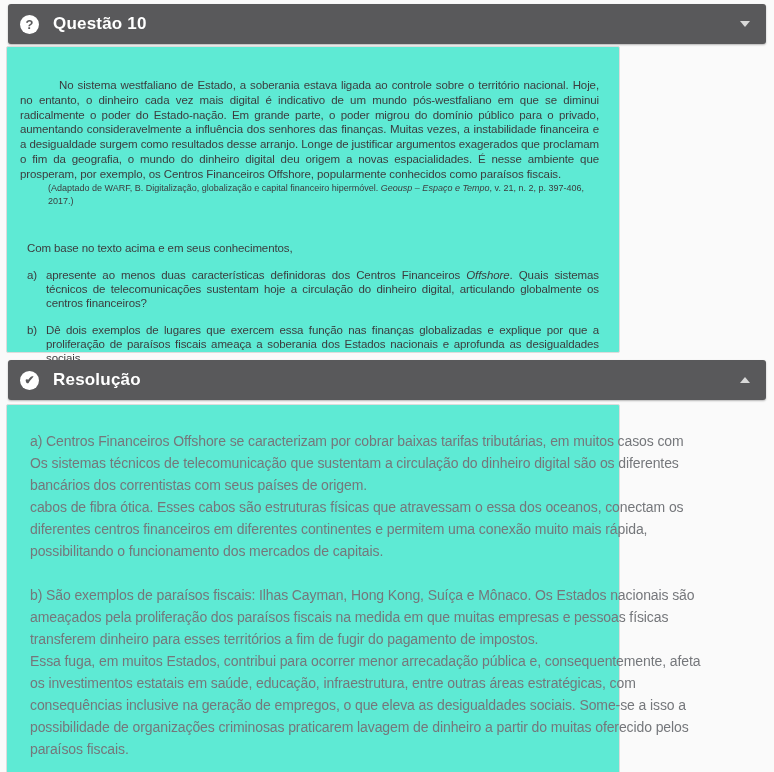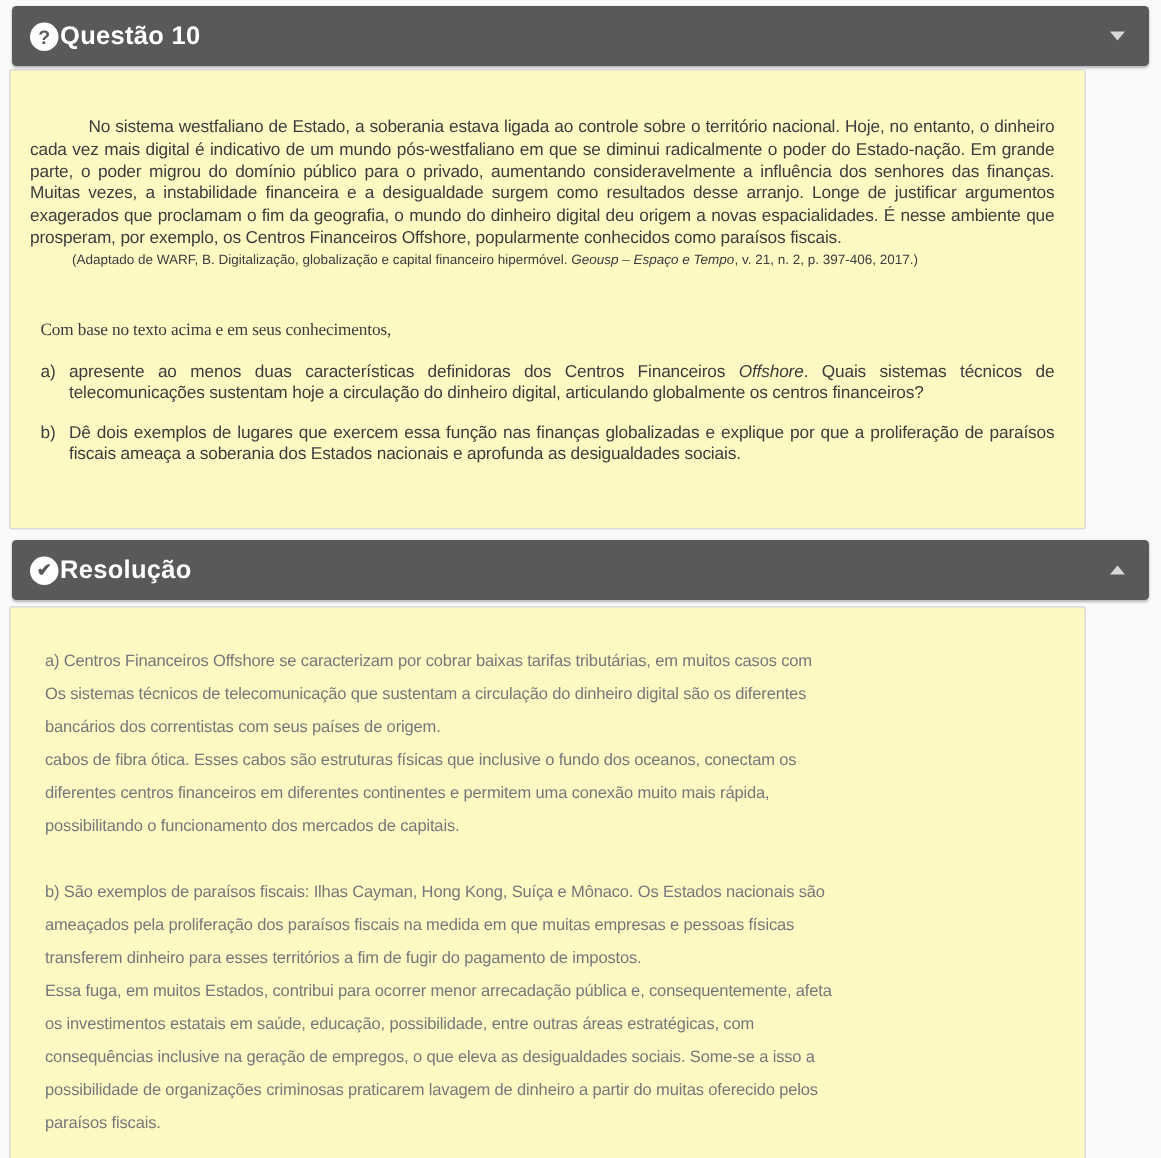--- a/index.html
+++ b/index.html
@@ -24,50 +24,50 @@
   #r-bar { top:360px; }
   .bar-icon {
     width:19px; height:19px; border-radius:50%;
     background:#ffffff; color:#59595b;
     font-size:13px; font-weight:bold; line-height:19px;
     text-align:center; flex:none;
   }
   .bar-icon.check { font-size:12px; }
   .bar-title {
     color:#ffffff; font-size:17px; font-weight:bold;
-    margin-left:1px; letter-spacing:.2px;
+    margin-left:14px; letter-spacing:.2px;
   }
   .caret { margin-left:auto; width:0; height:0;
     border-left:5px solid transparent; border-right:5px solid transparent; }
   .caret.down { border-top:6px solid #d9d9d9; }
   .caret.up   { border-bottom:6px solid #d9d9d9; }
 
   
   .box {
-    position:absolute; left:6px; width:718px;
-    background:#fef9c3;
+    position:absolute; left:6px; width:614px;
+    background:#5eead4;
     border:1px solid #dcdcdc;
     border-radius:2px;
   }
   #q-box { top:46px; height:307px; padding:31px 20px 0 13px; }
   #r-box { top:404px; height:400px; padding:25px 20px 0 23px; }
 
   
   .q-text { font-size:11.5px; line-height:14.8px; color:#3c3c3e; letter-spacing:-.1px; }
   .q-passage { text-align:justify; text-indent:39px; }
   .q-citation { font-size:9px; line-height:13px; letter-spacing:0;margin-left:28px; }
-  .q-intro { margin:33px 0 0 7px;font-family:Liberation Serif, serif; }
+  .q-intro { margin:33px 0 0 7px; }
   .q-item { display:flex; margin:13px 0 0 7px; line-height:14px; }
   .q-item .q-marker { width:19px; flex:none; }
   .q-item .q-item-text { text-align:justify; flex:1; }
   .it { font-style:italic; }
 
   
   .r-line {
-    font-size:11px; line-height:22px; color:#75777b;
+    font-size:14px; line-height:22px; color:#75777b;
     letter-spacing:-.1px; white-space:nowrap;
   }
   .r-block-b { margin-top:22px; }
 </style>
 </head>
 <body>
 
 <div class="bar" id="q-bar">
   <span class="bar-icon">?</span>
   <span class="bar-title">Questão 10</span>
@@ -96,27 +96,27 @@
   <span class="bar-icon check">✔</span>
   <span class="bar-title">Resolução</span>
   <span class="caret up"></span>
 </div>
 
 <div class="box" id="r-box">
   <div>
     <div class="r-line">a) Centros Financeiros Offshore se caracterizam por cobrar baixas tarifas tributárias, em muitos casos com</div>
     <div class="r-line">Os sistemas técnicos de telecomunicação que sustentam a circulação do dinheiro digital são os diferentes</div>
     <div class="r-line">bancários dos correntistas com seus países de origem.</div>
-    <div class="r-line">cabos de fibra ótica. Esses cabos são estruturas físicas que inclusive o fundo dos oceanos, conectam os</div>
+    <div class="r-line">cabos de fibra ótica. Esses cabos são estruturas físicas que atravessam o essa dos oceanos, conectam os</div>
     <div class="r-line">diferentes centros financeiros em diferentes continentes e permitem uma conexão muito mais rápida,</div>
     <div class="r-line">possibilitando o funcionamento dos mercados de capitais.</div>
   </div>
   <div class="r-block-b">
     <div class="r-line">b) São exemplos de paraísos fiscais: Ilhas Cayman, Hong Kong, Suíça e Mônaco. Os Estados nacionais são</div>
     <div class="r-line">ameaçados pela proliferação dos paraísos fiscais na medida em que muitas empresas e pessoas físicas</div>
     <div class="r-line">transferem dinheiro para esses territórios a fim de fugir do pagamento de impostos.</div>
     <div class="r-line">Essa fuga, em muitos Estados, contribui para ocorrer menor arrecadação pública e, consequentemente, afeta</div>
-    <div class="r-line">os investimentos estatais em saúde, educação, possibilidade, entre outras áreas estratégicas, com</div>
+    <div class="r-line">os investimentos estatais em saúde, educação, infraestrutura, entre outras áreas estratégicas, com</div>
     <div class="r-line">consequências inclusive na geração de empregos, o que eleva as desigualdades sociais. Some-se a isso a</div>
     <div class="r-line">possibilidade de organizações criminosas praticarem lavagem de dinheiro a partir do muitas oferecido pelos</div>
     <div class="r-line">paraísos fiscais.</div>
   </div>
 </div>
 
 </body></html>

